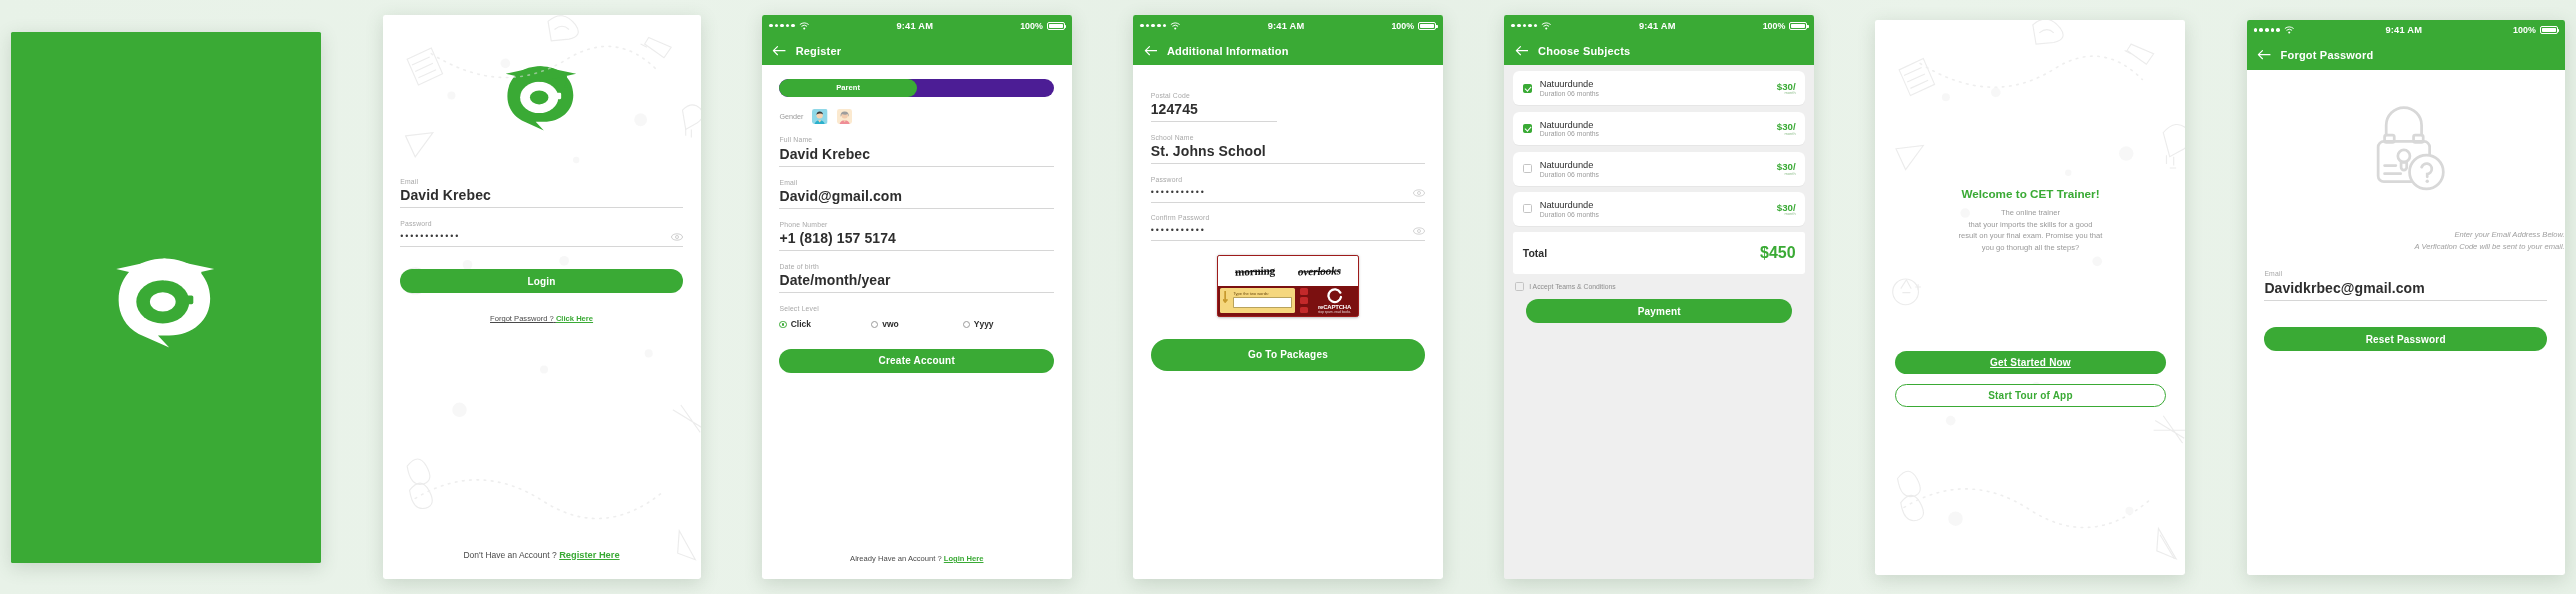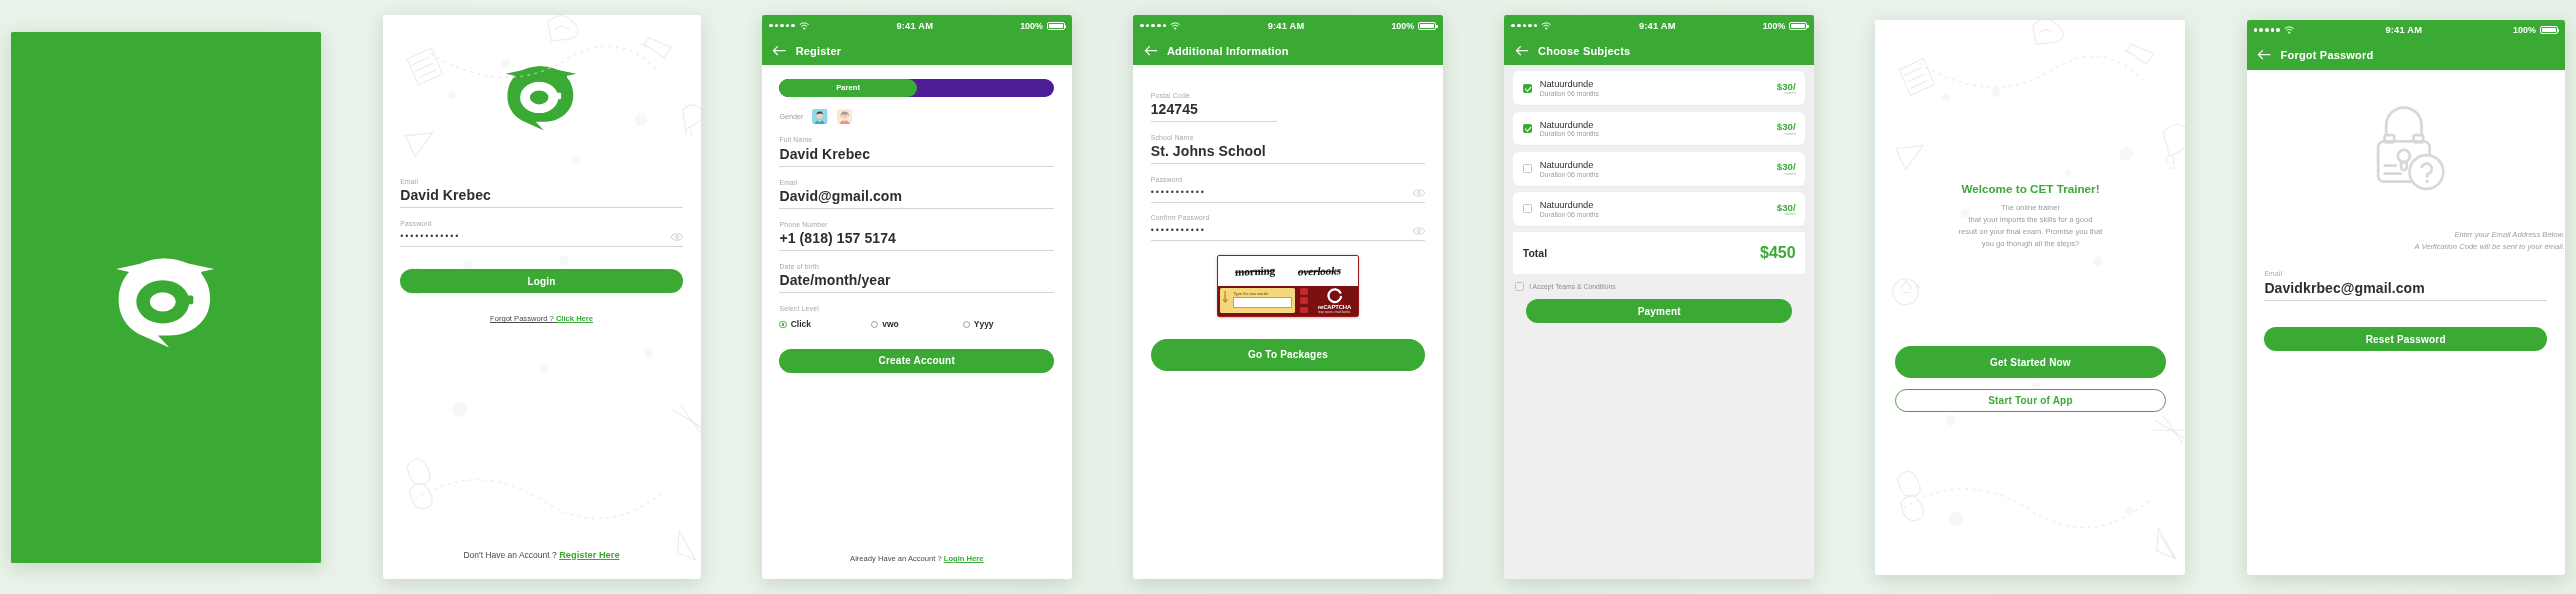--- a/index.html
+++ b/index.html
@@ -618,21 +618,21 @@
         </g>
       </svg>
     </div>
 
     <div class="welcome-wrap">
       <div class="welcome-title">Welcome to CET Trainer!</div>
       <div class="welcome-sub" style="white-space:pre-line;">The online trainer
 that your imports the skills for a good
 result on your final exam. Promise you that
 you go thorugh all the steps?</div>
-      <div class="btn" style="height:32px;margin-top:97px;">Get Started Now</div>
+      <div class="btn" style="height:23px;margin-top:97px;text-decoration:underline;">Get Started Now</div>
       <div class="btn outline" style="height:23px;margin-top:10.5px;">Start Tour of App</div>
     </div>
   </div>
 
   <div class="phone s7">
     <div class="statusbar">
       <div class="sb-left">
         <span class="dots">
             <i></i>
             <i></i>

